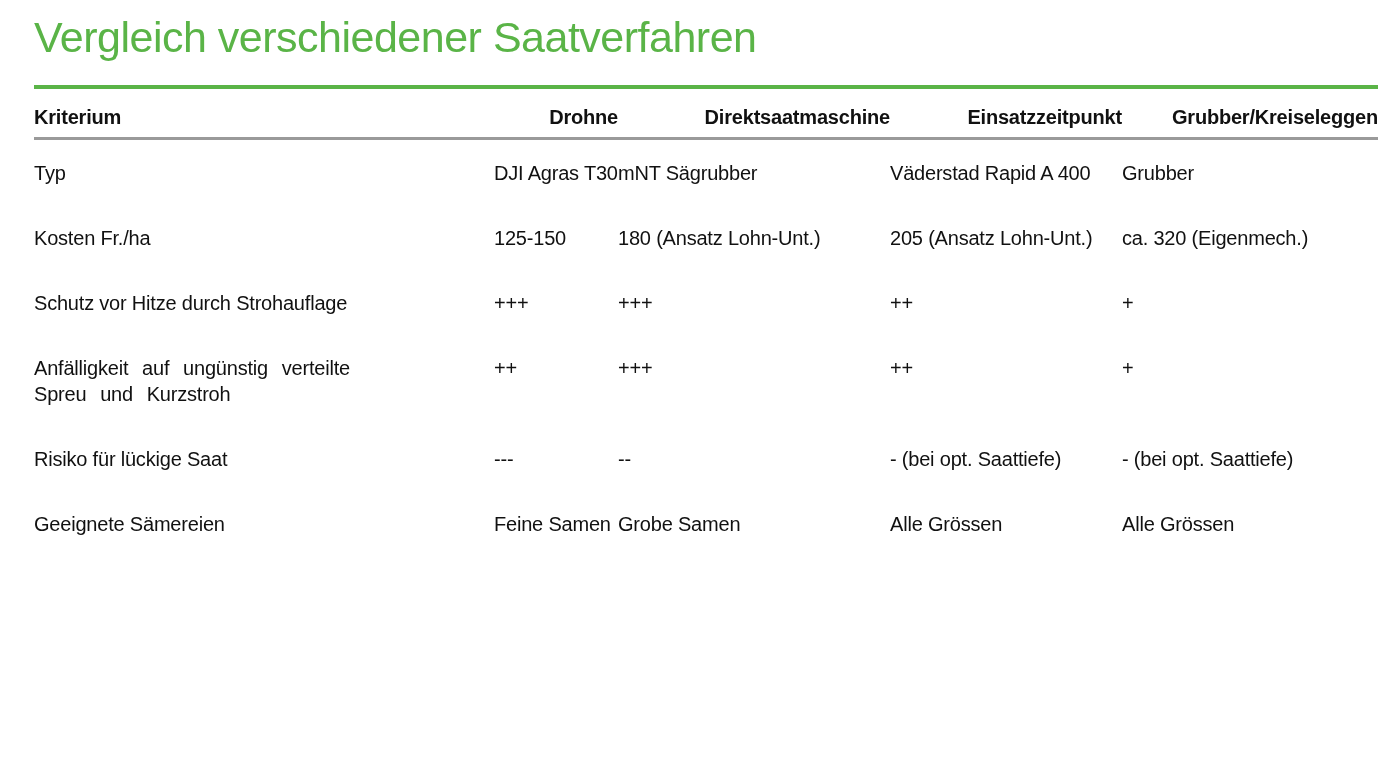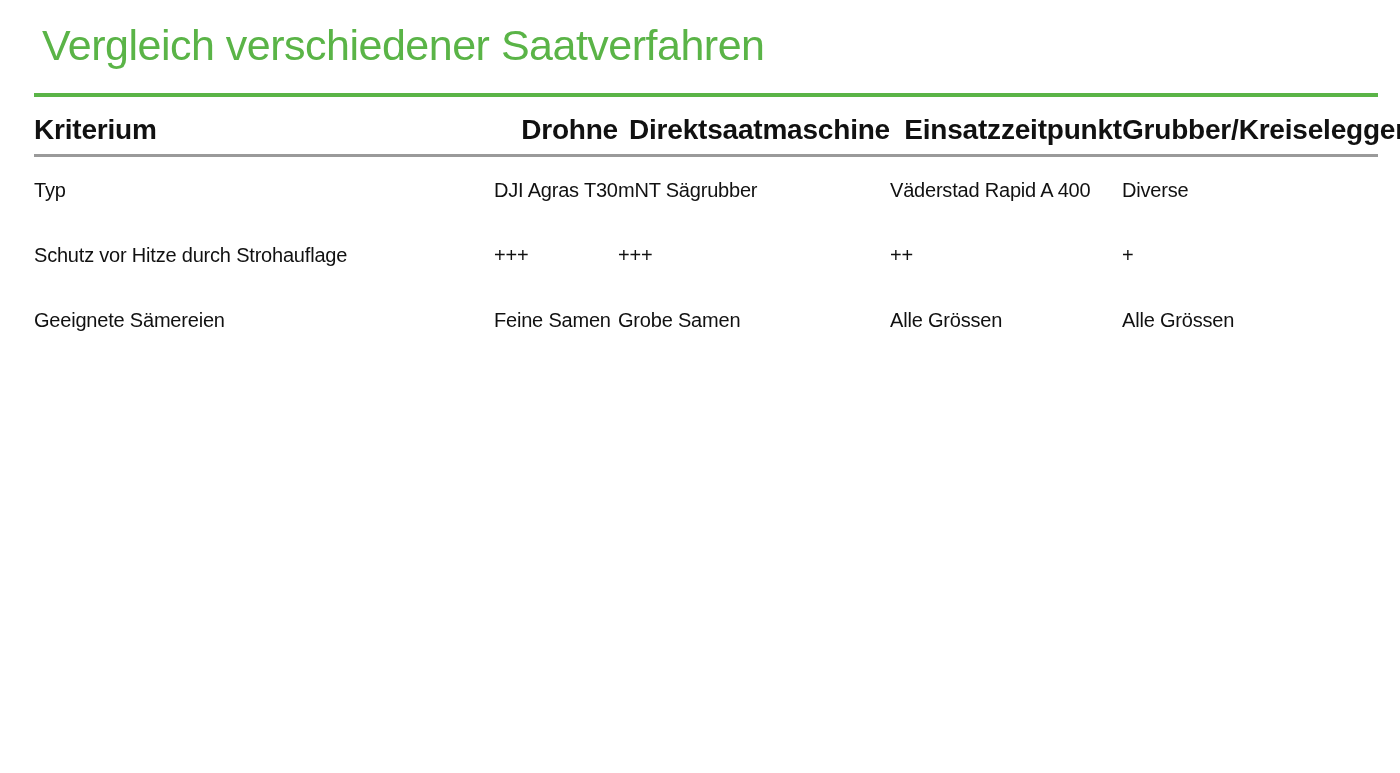--- a/index.html
+++ b/index.html
@@ -11,21 +11,21 @@
     width: 1400px;
     height: 773px;
     overflow: hidden;
     font-family: "Liberation Sans", sans-serif;
     color: #111111;
   }
   .page {
     padding: 12px 22px 0 34px;
   }
   .page-title {
-    margin: 8px;
+    margin: 0;
     font-size: 43px;
     line-height: 50px;
     font-weight: 400;
     letter-spacing: -0.5px;
   }
   .title-rule {
     height: 4px;
     width: 1344px;
     margin-top: 23px;
   }
@@ -33,21 +33,21 @@
     width: 1344px;
     border-collapse: collapse;
     table-layout: fixed;
   }
   col.c1 { width: 460px; }
   col.c2 { width: 124px; }
   col.c3 { width: 272px; }
   col.c4 { width: 232px; }
   col.c5 { width: 256px; }
   thead th {
-    font-size: 28px;
+    font-size: 20px;
     font-weight: 700;
     text-align: right;
     vertical-align: bottom;
     padding: 17px 0 8px 0;
     border-bottom: 3px solid #9a9a9a;
     letter-spacing: -0.2px;
     white-space: nowrap;
   }
   thead th.first {
     text-align: left;
@@ -96,28 +96,50 @@
         <th>Einsatzzeitpunkt</th>
         <th>Grubber/Kreiseleggen</th>
       </tr>
     </thead>
     <tbody>
       <tr>
         <td class="first"><span class="kw">Typ</span></td>
         <td>DJI Agras T30</td>
         <td>mNT Sägrubber</td>
         <td>Väderstad Rapid A 400</td>
-        <td>Diverse</td>
+        <td>Grubber</td>
+      </tr>
+      <tr>
+        <td class="first"><span class="kw">Kosten Fr./ha</span></td>
+        <td>125-150</td>
+        <td>180 (Ansatz Lohn-Unt.)</td>
+        <td>205 (Ansatz Lohn-Unt.)</td>
+        <td>ca. 320 (Eigenmech.)</td>
       </tr>
       <tr>
         <td class="first"><span class="kw">Schutz vor Hitze durch Strohauflage</span></td>
         <td>+++</td>
         <td>+++</td>
         <td>++</td>
         <td>+</td>
+      </tr>
+      <tr>
+        <td class="first"><span class="kw justify-cell">Anfälligkeit auf ungünstig verteilte
+Spreu und Kurzstroh</span></td>
+        <td>++</td>
+        <td>+++</td>
+        <td>++</td>
+        <td>+</td>
+      </tr>
+      <tr>
+        <td class="first"><span class="kw">Risiko für lückige Saat</span></td>
+        <td>---</td>
+        <td>--</td>
+        <td>- (bei opt. Saattiefe)</td>
+        <td>- (bei opt. Saattiefe)</td>
       </tr>
       <tr>
         <td class="first"><span class="kw">Geeignete Sämereien</span></td>
         <td>Feine Samen</td>
         <td>Grobe Samen</td>
         <td>Alle Grössen</td>
         <td>Alle Grössen</td>
       </tr>
     </tbody>
   </table>

